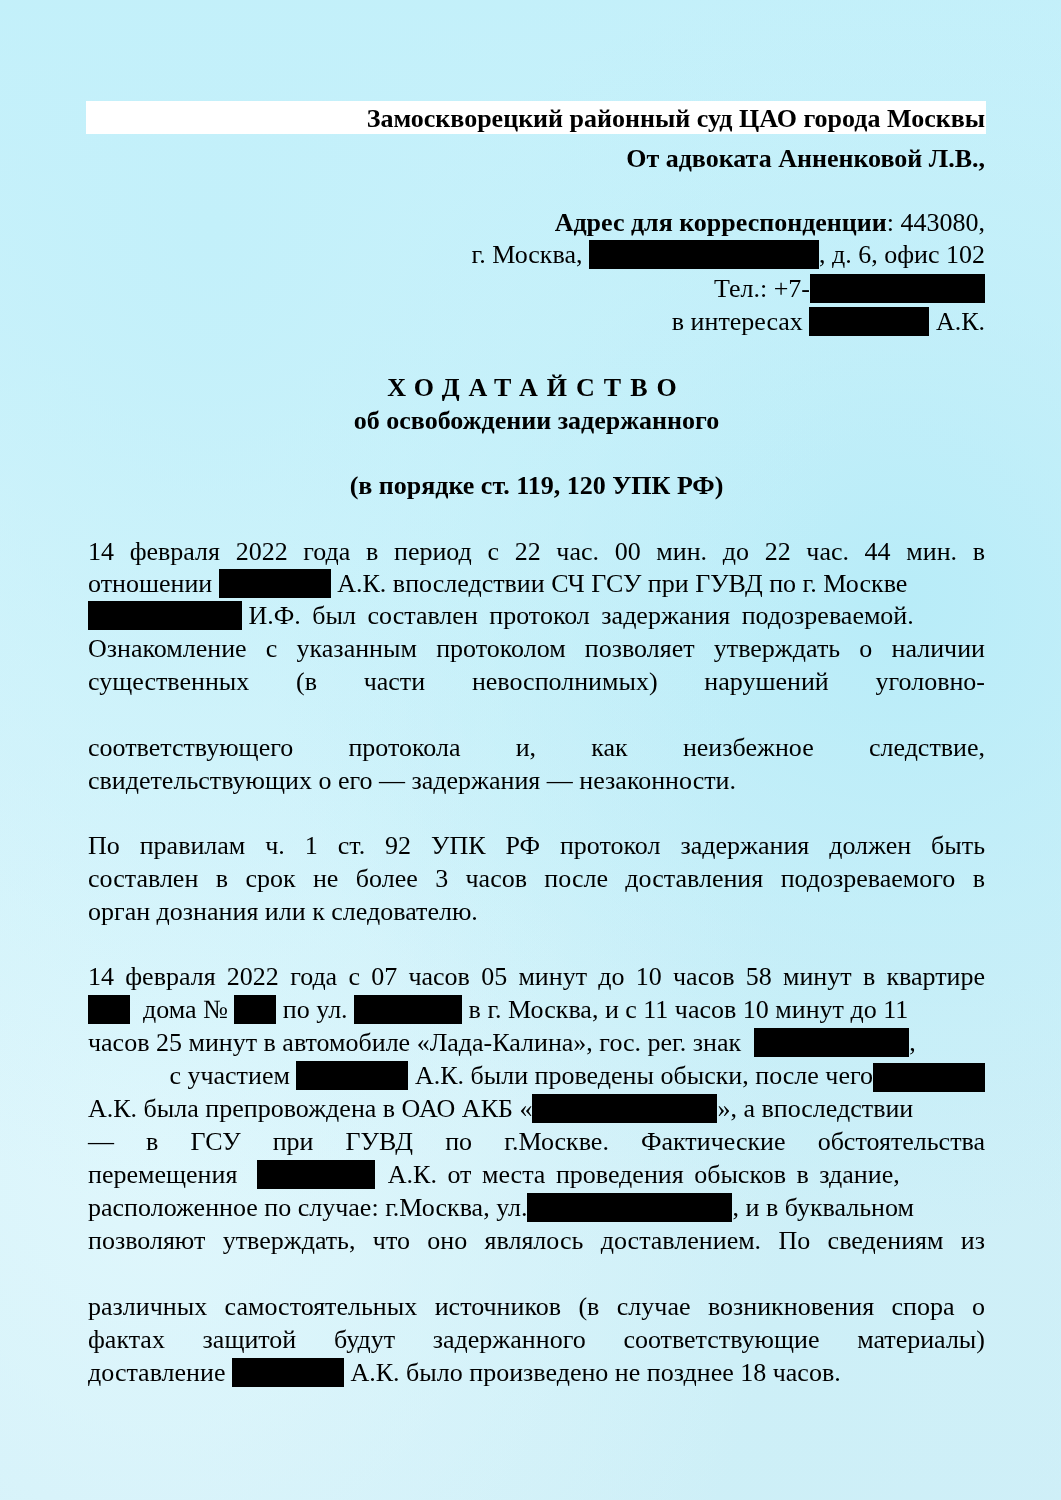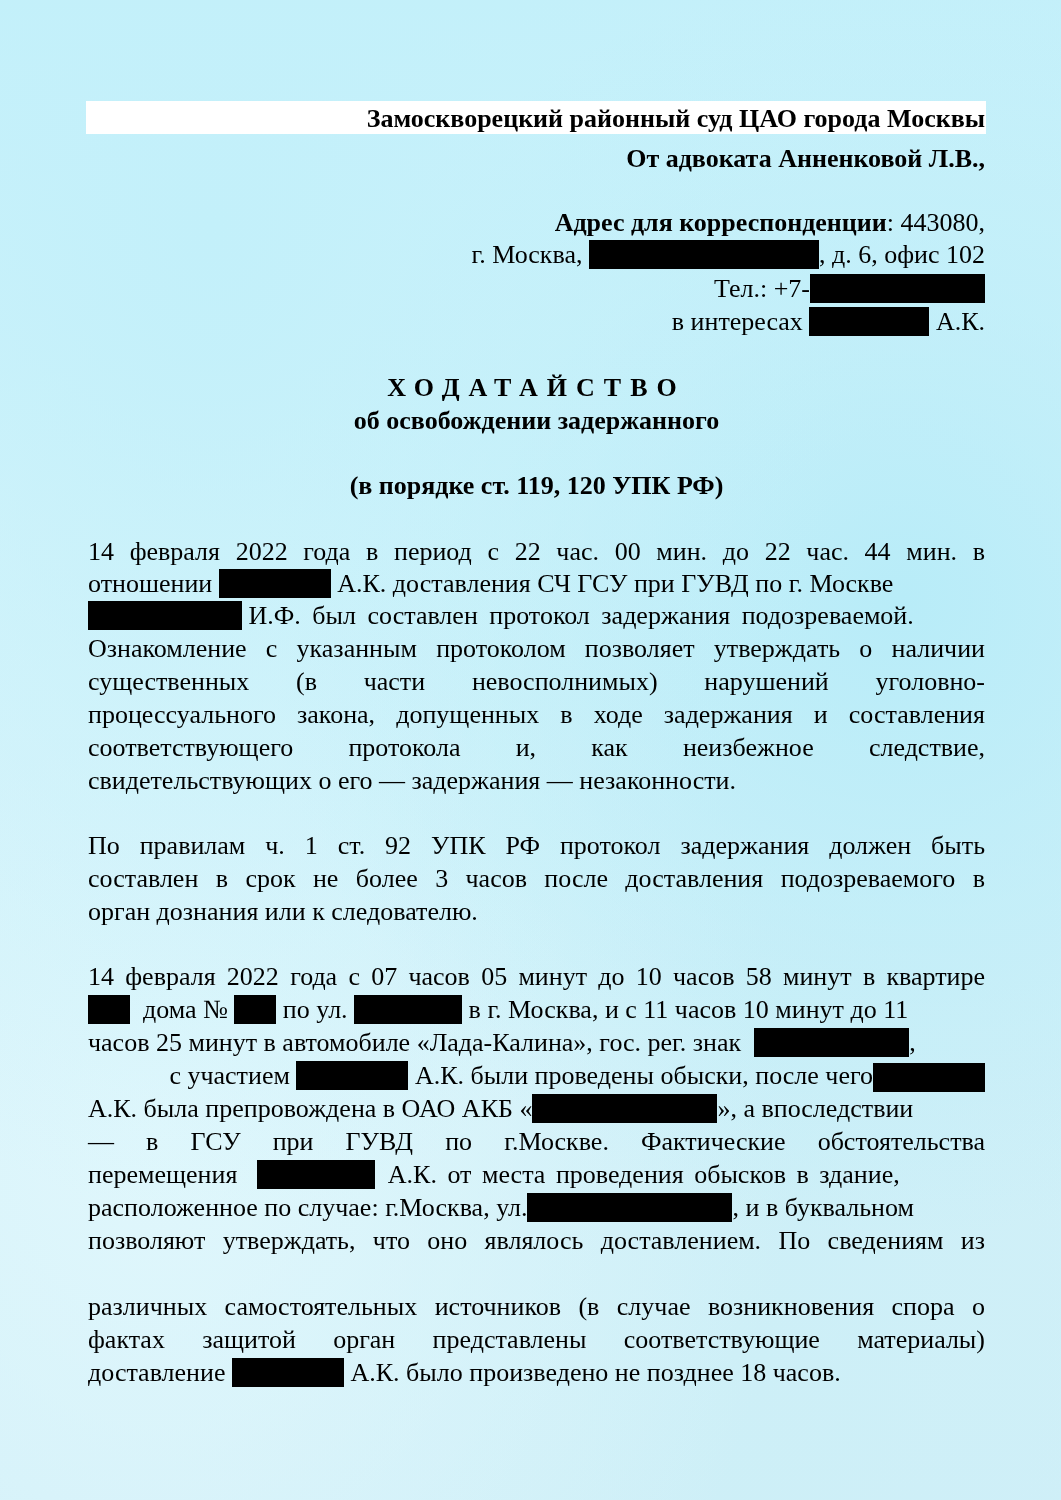--- a/index.html
+++ b/index.html
@@ -53,29 +53,28 @@
   </div>
 
   <div class="line center bold spaced" style="top:372px;">ХОДАТАЙСТВО</div>
   <div class="line center bold" style="top:405px;">об освобождении задержанного</div>
   <div class="line center bold" style="top:470px;">(в порядке ст. 119, 120 УПК РФ)</div>
 
   <div class="line justify" style="top:536px;">14 февраля 2022 года в период с 22 час. 00 мин. до 22 час. 44 мин. в</div>
   <div class="line" style="top:568px;">
     <span>отношении</span>
     <span class="redact" style="width:112px;"></span>
-    <span>А.К. доставления СЧ ГСУ при ГУВД по г. Москве</span>
+    <span>А.К. впоследствии СЧ ГСУ при ГУВД по г. Москве</span>
   </div>
   <div class="line" style="top:600px;">
     <span class="redact" style="width:154px;"></span>
     <span style="word-spacing:5px;">И.Ф. был составлен протокол задержания подозреваемой.</span>
   </div>
   <div class="line justify" style="top:633px;">Ознакомление с указанным протоколом позволяет утверждать о наличии</div>
   <div class="line justify" style="top:666px;">существенных (в части невосполнимых) нарушений уголовно-</div>
-  <div class="line justify" style="top:699px;">процессуального закона, допущенных в ходе задержания и составления</div>
   <div class="line justify" style="top:732px;">соответствующего протокола и, как неизбежное следствие,</div>
   <div class="line" style="top:765px;">свидетельствующих о его — задержания — незаконности.</div>
 
   <div class="line justify" style="top:830px;">По правилам ч. 1 ст. 92 УПК РФ протокол задержания должен быть</div>
   <div class="line justify" style="top:863px;">составлен в срок не более 3 часов после доставления подозреваемого в</div>
   <div class="line" style="top:896px;">орган дознания или к следователю.</div>
 
   <div class="line justify" style="top:961px;">14 февраля 2022 года с 07 часов 05 минут до 10 часов 58 минут в квартире</div>
   <div class="line" style="top:994px;">
     <span class="redact" style="width:42px;"></span>
@@ -102,20 +101,20 @@
   <div class="line" style="top:1159px;">
     <span>перемещения</span>
     &nbsp;&nbsp;<span class="redact" style="width:118px;"></span>
     &nbsp;<span style="word-spacing:4px;">А.К.  от места проведения обысков в здание,</span>
   </div>
   <div class="line" style="top:1192px;">
     <span>расположенное по случае: г.Москва, ул.</span><span class="redact" style="width:205px;"></span><span>, и в буквальном</span>
   </div>
   <div class="line justify" style="top:1225px;">позволяют утверждать, что оно являлось доставлением. По сведениям из</div>
   <div class="line justify" style="top:1291px;">различных самостоятельных источников (в случае возникновения спора о</div>
-  <div class="line justify" style="top:1324px;">фактах защитой орган представлены соответствующие материалы)</div>
+  <div class="line justify" style="top:1324px;">фактах защитой будут задержанного соответствующие материалы)</div>
   <div class="line" style="top:1357px;">
     <span>доставление</span>
     <span class="redact" style="width:112px;"></span>
     <span>А.К. было произведено не позднее 18 часов.</span>
   </div>
 
 </div>
 
 </body></html>

